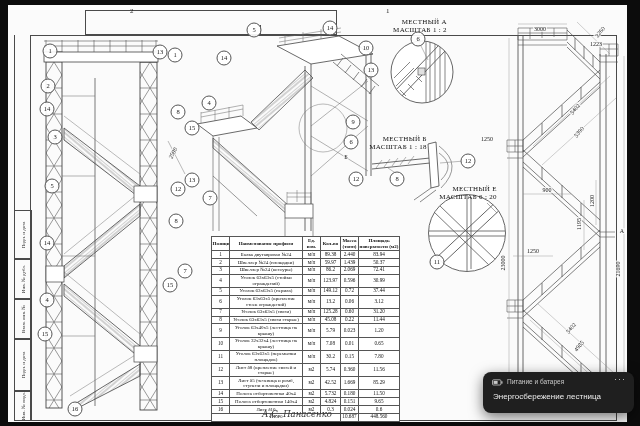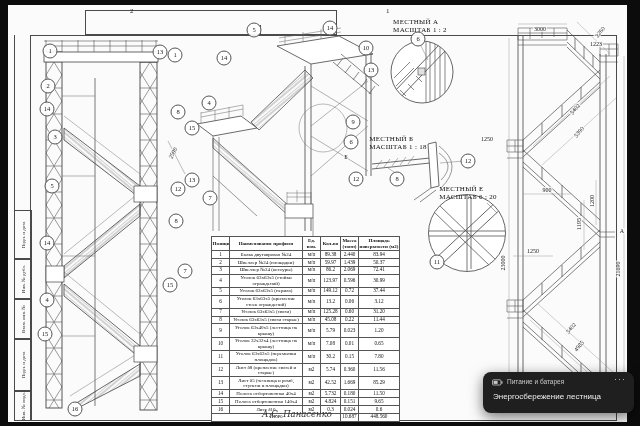--- a/index.html
+++ b/index.html
@@ -8,21 +8,21 @@
   .abs{position:absolute;}
   #sheet{left:8px;top:5px;width:619px;height:417px;background:#fbfbfb;}
   #frame{left:30px;top:35px;width:585px;height:384px;border:0.8px solid #4a4a4a;}
   #stampbox{left:85px;top:10px;width:250px;height:23px;border:0.8px solid #4a4a4a;}
   .zone{top:7px;font-size:7px;color:#222;}
   #zonetick{left:260px;top:25px;width:0;height:10px;border-left:0.8px solid #4a4a4a;}
   #stripline{left:14px;top:35px;width:0;height:175px;border-left:0.8px solid #4a4a4a;}
   .stripcell{left:14px;width:16px;border:0.7px solid #4a4a4a;}
   .stripcell span{position:absolute;left:50%;top:50%;transform:translate(-50%,-50%) rotate(-90deg);
           font-size:5px;color:#222;white-space:nowrap;}
-  .dtitle{text-align:left;font-size:7px;color:#111;line-height:1.2;transform:translateX(-50%);
+  .dtitle{text-align:right;font-size:7px;color:#111;line-height:1.2;transform:translateX(-50%);
           white-space:nowrap;letter-spacing:0.3px;}
   .sig{transform:translateX(-50%);font-style:italic;font-size:8.5px;color:#333;white-space:nowrap;
        font-family:"DejaVu Serif",serif;top:409px;}
   #mat-table{position:absolute;left:211px;top:236px;width:188px;border-collapse:collapse;
        background:#fff;color:#111;table-layout:fixed;}
   #mat-table th,#mat-table td{border:0.6px solid #555;font-size:5.2px;line-height:1.12;
        padding:0.5px 1px;text-align:center;font-weight:400;overflow:hidden;}
   #mat-table th{font-size:5px;font-weight:700;padding:1px 0.5px;}
   #mat-table td.nm{font-size:5px;}
   #anno{position:absolute;inset:0;pointer-events:none;}

